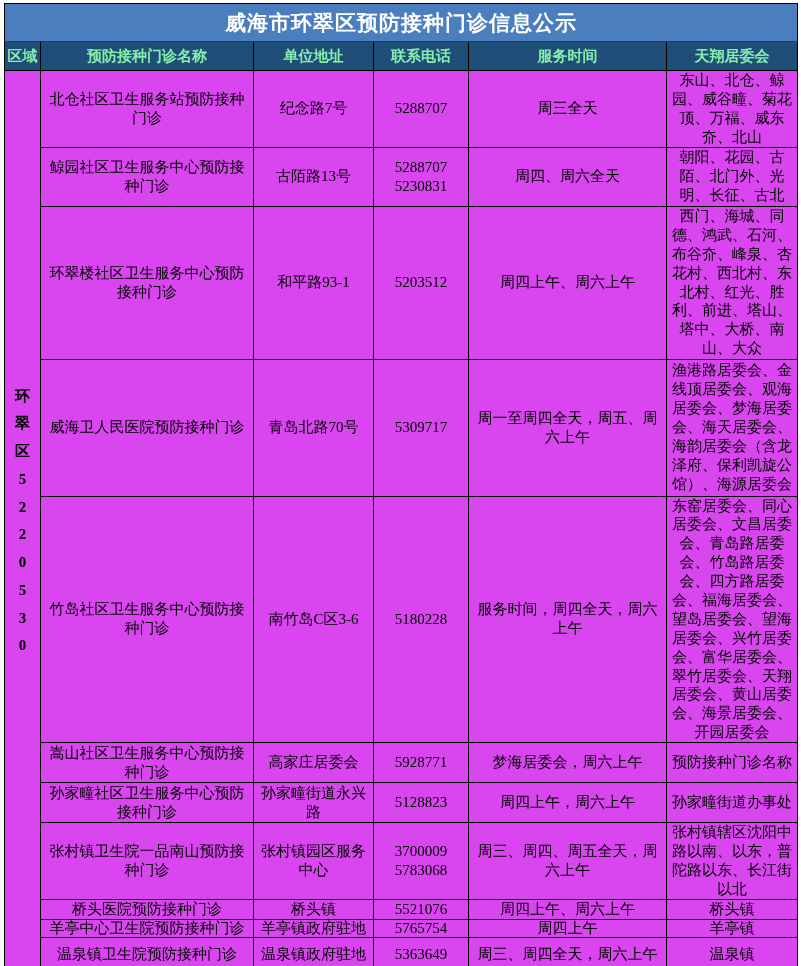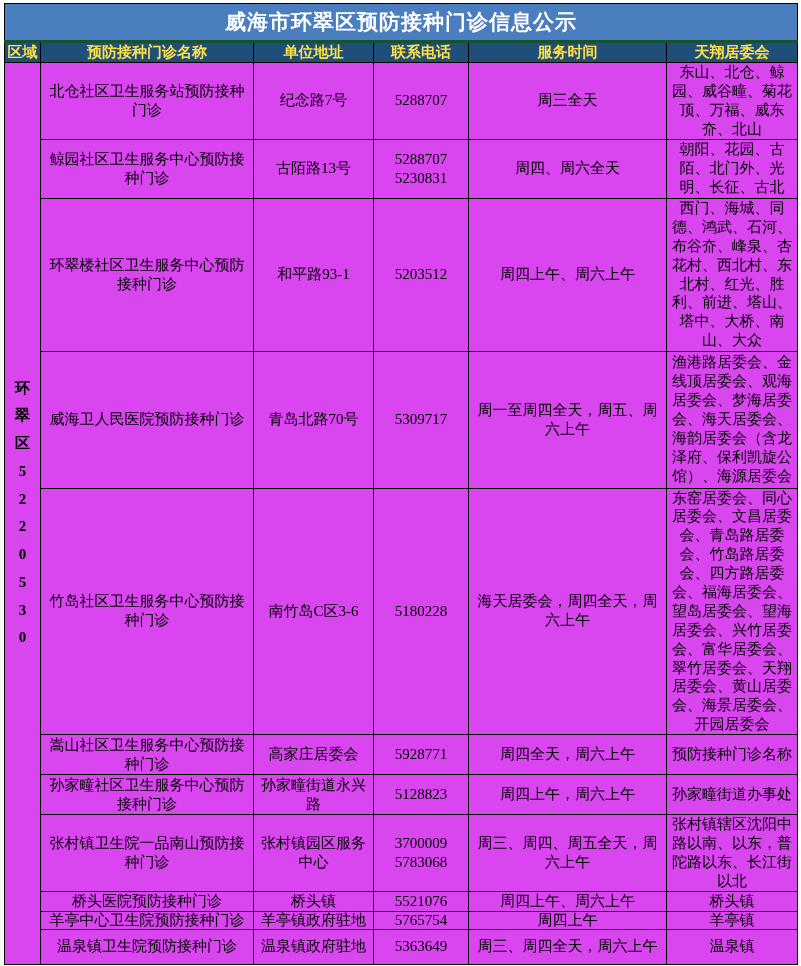--- a/index.html
+++ b/index.html
@@ -4,23 +4,23 @@
 <style>
   html,body{margin:0;padding:0;background:#ffffff;}
   .page{width:801px;height:966px;background:#ffffff;overflow:hidden;
         font-family:"Liberation Sans",sans-serif;}
   table.tbl{border-collapse:collapse;table-layout:fixed;width:793px;
             margin:3px 4px 0 4px;}
   td,th{border:1px solid #000000;vertical-align:middle;text-align:center;
         overflow:hidden;padding:0 2px;box-sizing:border-box;color:#000;}
   .title-cell{background:#4A7EBE;color:#ffffff;font-weight:bold;
               font-size:21px;height:38px;letter-spacing:1px;
-              border-bottom:3px solid #14532d;}
-  .head-row th{background:#1F4E79;color:#fde047;font-weight:bold;
-               font-size:15px;height:20px;padding:0;}
+              border-bottom:1px solid #14532d;}
+  .head-row th{background:#1F4E79;color:#86efac;font-weight:bold;
+               font-size:15px;height:29px;padding:0;}
   .body-cell{background:#d946ef;font-size:15px;
              font-family:"Liberation Serif",serif;line-height:1.26;}
   .region-cell{white-space:pre-line;line-height:1.85;font-weight:bold;
                font-size:15px;}
   .phone-cell{white-space:pre-line;}
   .r1{height:76px;} .r2{height:59px;} .r3{height:153px;} .r4{height:137px;}
   .r5{height:241px;} .r6{height:40px;} .r7{height:40px;padding-left:43px;} .r8{height:72px;}
   .r9{height:20px;} .r10{height:18px;} .r11{height:35px;}
   .r9 td,.r10 td{line-height:1.1;}
   .r11 td{line-height:1.15;}
@@ -86,28 +86,28 @@
         <td class="body-cell">威海卫人民医院预防接种门诊</td>
         <td class="body-cell">青岛北路70号</td>
         <td class="body-cell phone-cell">5309717</td>
         <td class="body-cell">周一至周四全天，周五、周六上午</td>
         <td class="body-cell">渔港路居委会、金线顶居委会、观海居委会、梦海居委会、海天居委会、海韵居委会（含龙泽府、保利凯旋公馆）、海源居委会</td>
       </tr>
       <tr class="r5">
         <td class="body-cell">竹岛社区卫生服务中心预防接种门诊</td>
         <td class="body-cell">南竹岛C区3-6</td>
         <td class="body-cell phone-cell">5180228</td>
-        <td class="body-cell">海天居委会，周四全天，周六上午</td>
+        <td class="body-cell">服务时间，周四全天，周六上午</td>
         <td class="body-cell">东窑居委会、同心居委会、文昌居委会、青岛路居委会、竹岛路居委会、四方路居委会、福海居委会、望岛居委会、望海居委会、兴竹居委会、富华居委会、翠竹居委会、天翔居委会、黄山居委会、海景居委会、开园居委会</td>
       </tr>
       <tr class="r6">
         <td class="body-cell">嵩山社区卫生服务中心预防接种门诊</td>
         <td class="body-cell">高家庄居委会</td>
         <td class="body-cell phone-cell">5928771</td>
-        <td class="body-cell">周四全天，周六上午</td>
+        <td class="body-cell">梦海居委会，周六上午</td>
         <td class="body-cell">预防接种门诊名称</td>
       </tr>
       <tr class="r7">
         <td class="body-cell">孙家疃社区卫生服务中心预防接种门诊</td>
         <td class="body-cell">孙家疃街道永兴路</td>
         <td class="body-cell phone-cell">5128823</td>
         <td class="body-cell">周四上午，周六上午</td>
         <td class="body-cell">孙家疃街道办事处</td>
       </tr>
       <tr class="r8">

